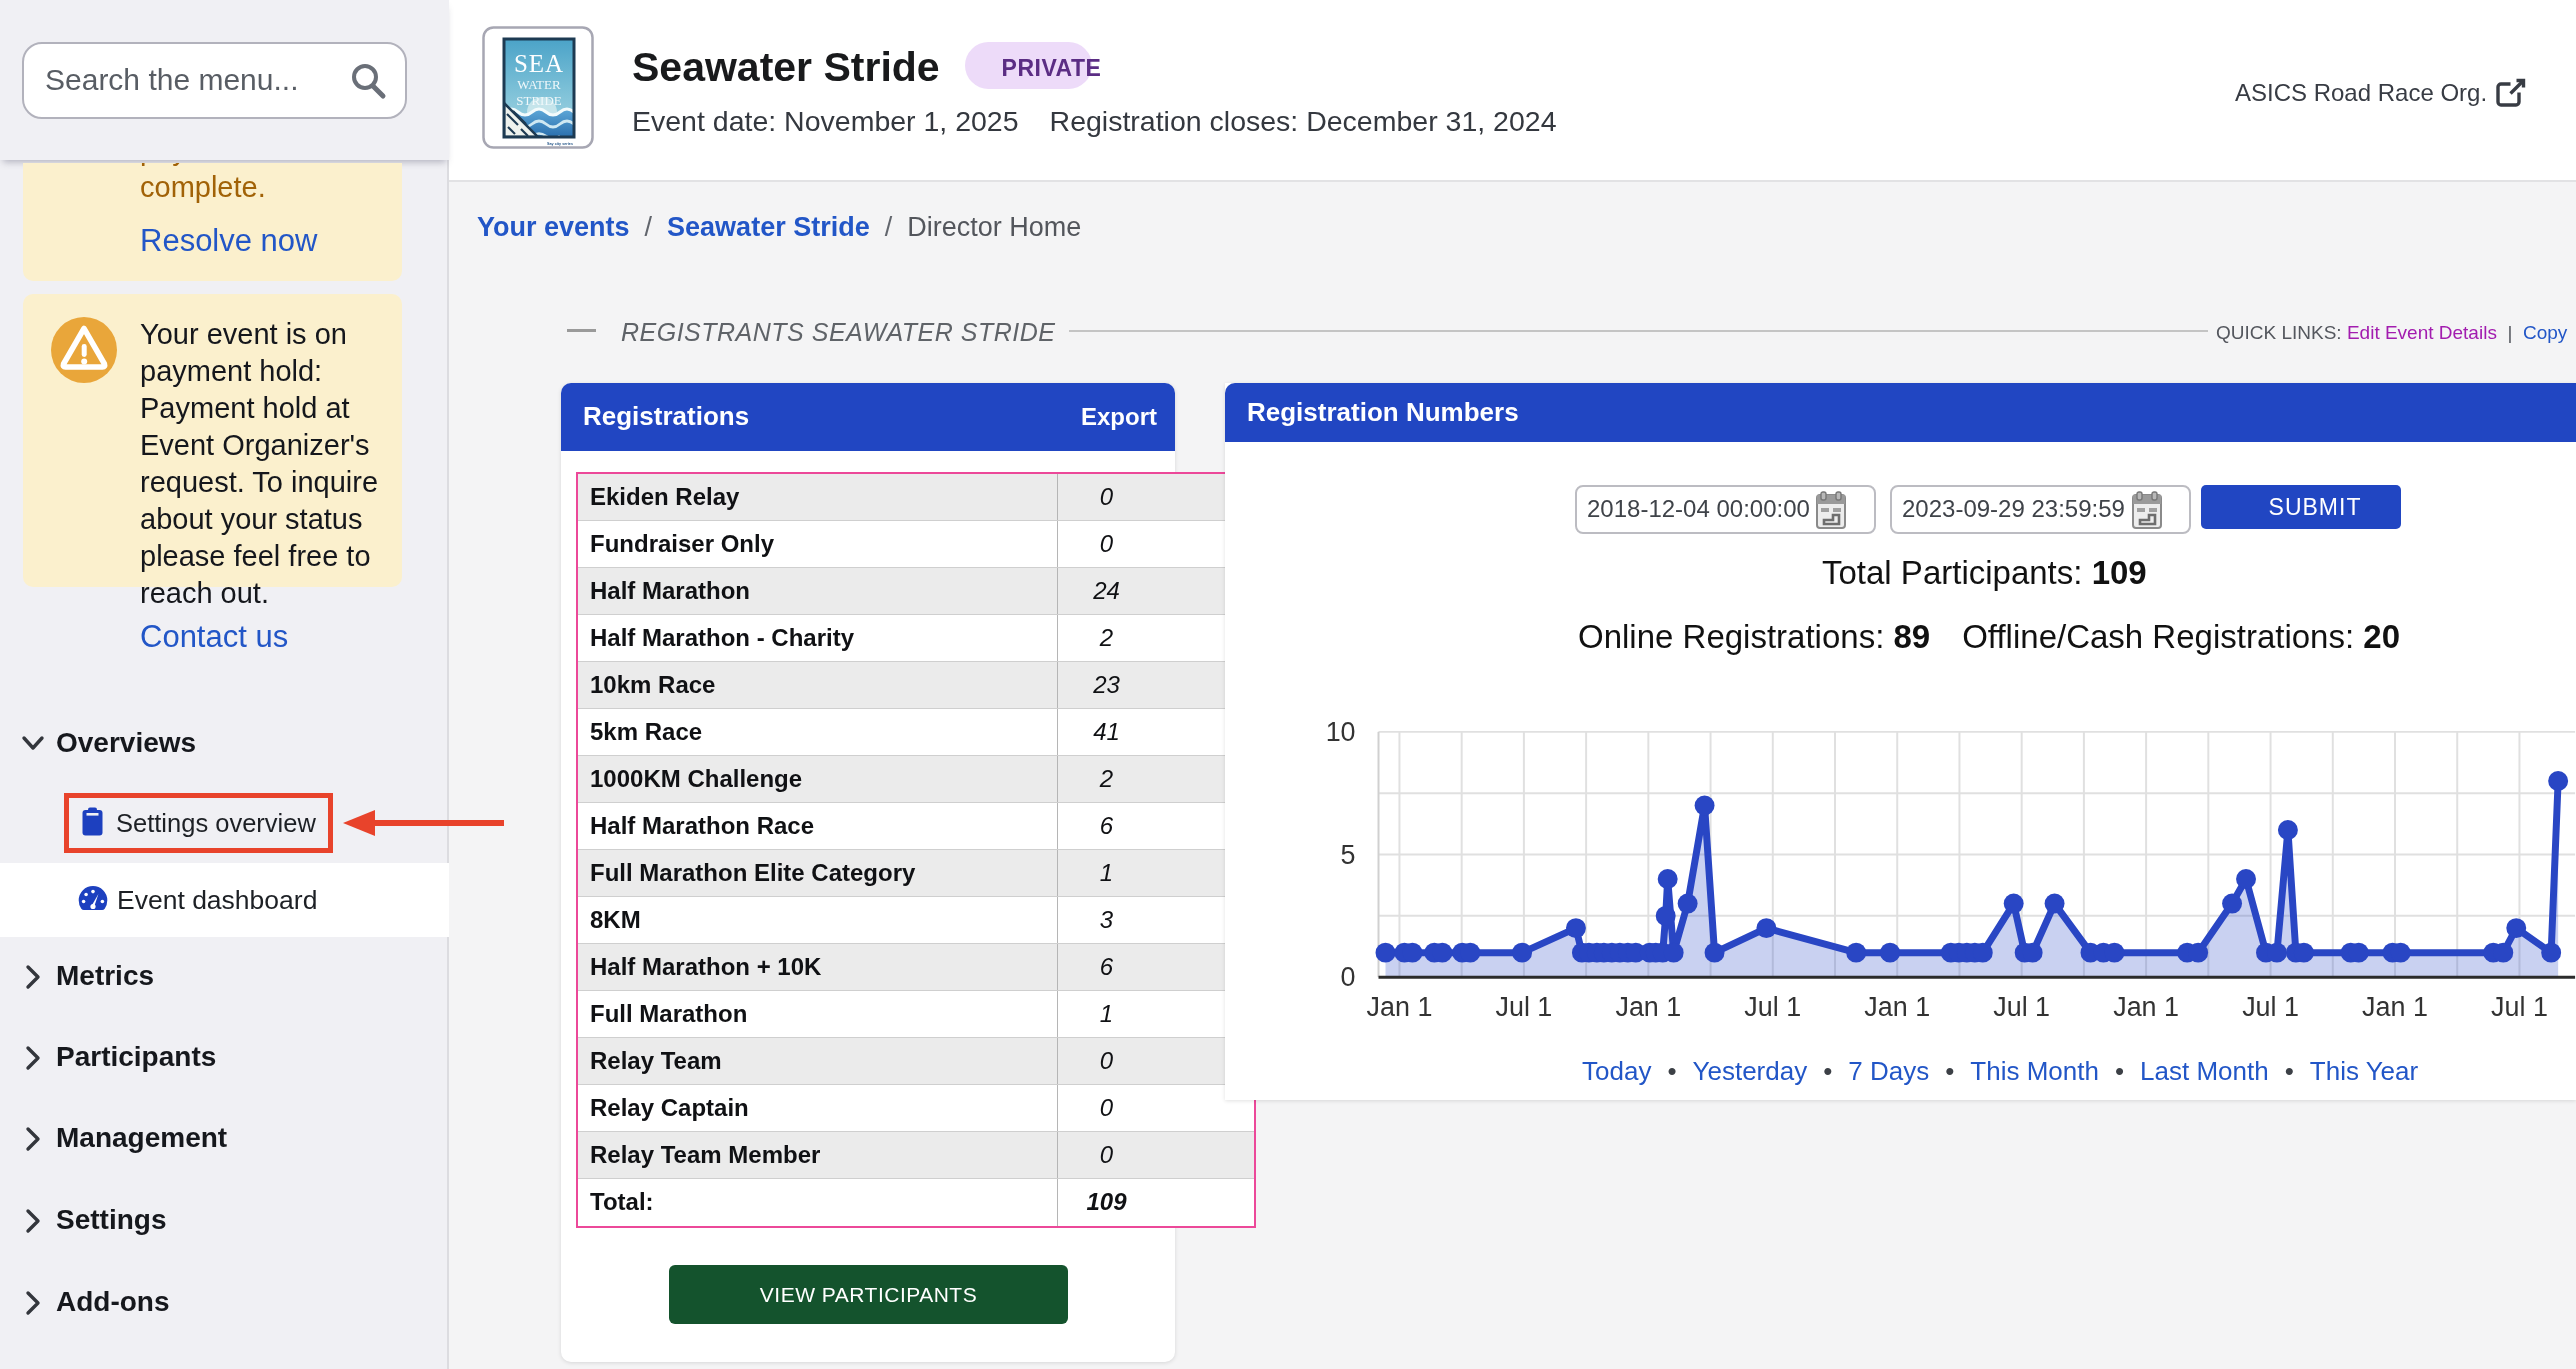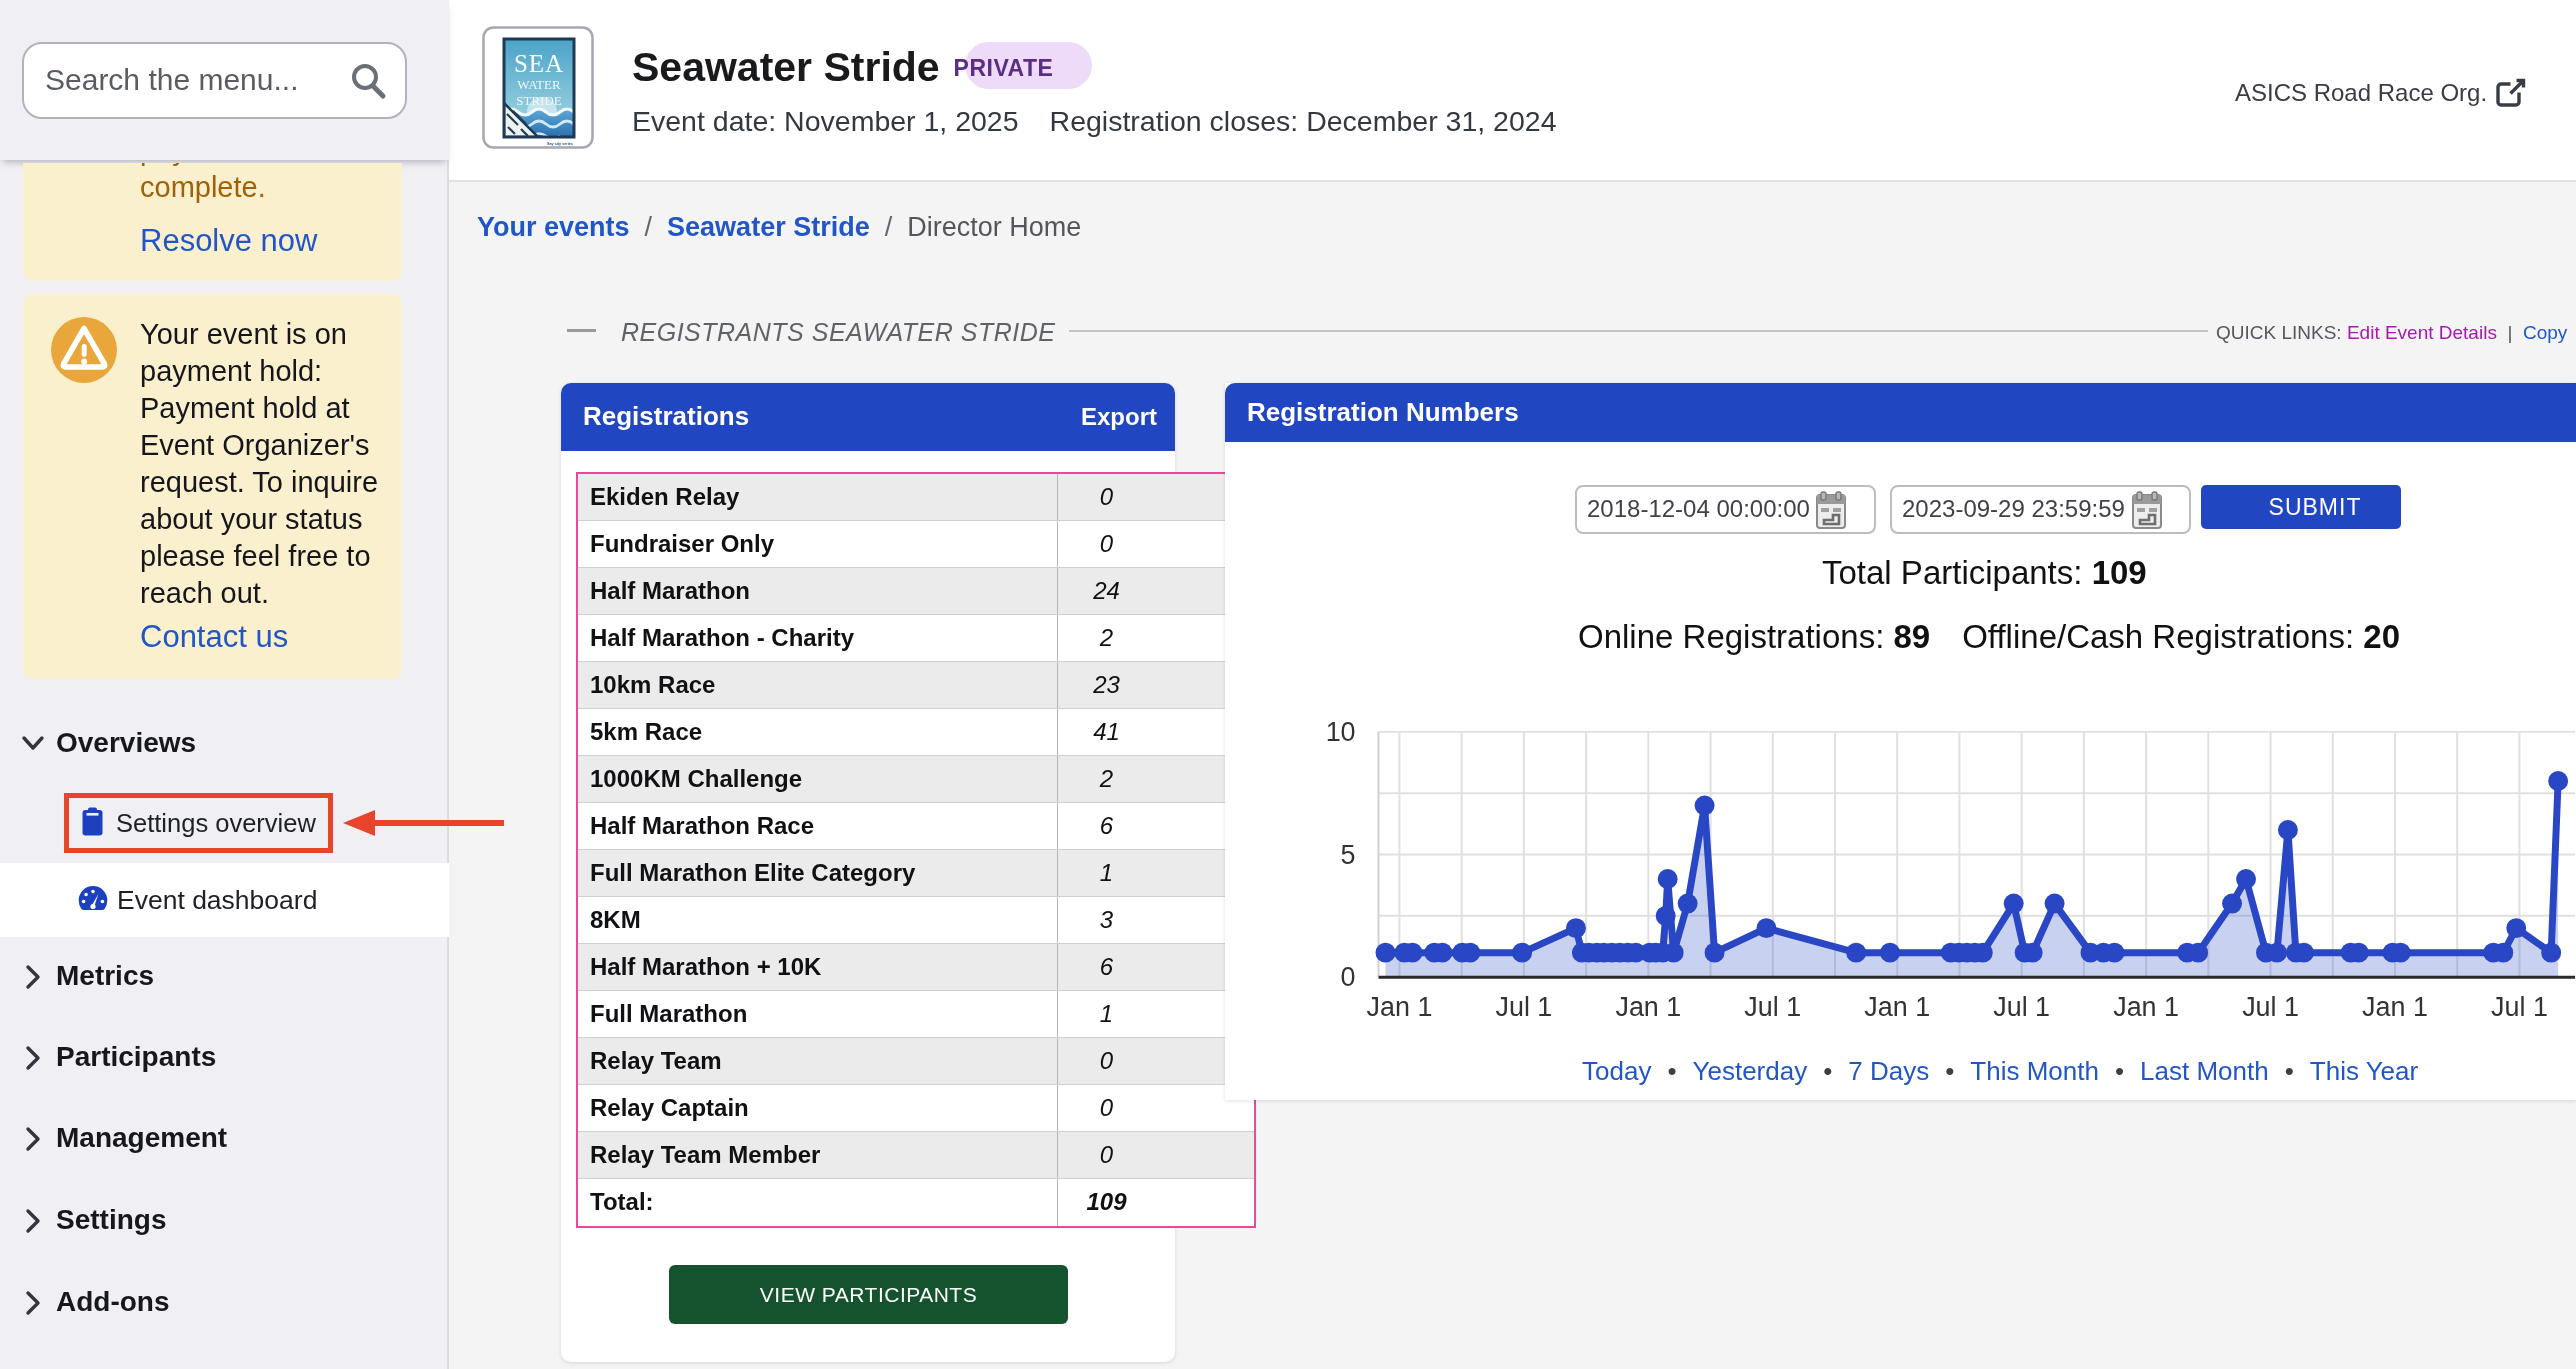--- a/index.html
+++ b/index.html
@@ -31,21 +31,21 @@
   <svg class="abs" style="left:349px;top:60px;" width="42" height="42" viewBox="0 0 42 42">
     <circle cx="16" cy="17" r="11" fill="none" stroke="#6a6f78" stroke-width="4"></circle>
     <line x1="24" y1="26" x2="34" y2="36" stroke="#6a6f78" stroke-width="5" stroke-linecap="round"></line>
   </svg>
 
   <div class="abs" style="left:23px;top:163px;width:379px;height:118px;background:#fbf0cd;border-radius:0 0 10px 10px;overflow:hidden;">
     <div style="position:absolute;left:117px;top:-31px;font-size:29px;line-height:37px;color:#a16207;">payment is<br>complete.</div>
     <div style="position:absolute;left:117px;top:60px;font-size:31px;color:#2256c7;">Resolve now</div>
   </div>
 
-  <div class="abs" style="left:23px;top:294px;width:379px;height:385px;background:#fbf0cd;border-radius:10px;">
+  <div class="abs" style="left:23px;top:294px;width:379px;height:293px;background:#fbf0cd;border-radius:10px;">
     <svg style="position:absolute;left:28px;top:23px;" width="66" height="66" viewBox="0 0 66 66">
       <circle cx="33" cy="33" r="33" fill="#e9a63a"></circle>
       <path d="M33 11.5 L53.5 47 Q54.5 50 51.5 50 L14.5 50 Q11.5 50 12.5 47 Z" fill="none" stroke="#fff" stroke-width="5.5" stroke-linejoin="round"></path>
       <rect x="30.7" y="27" width="5" height="13" rx="2.4" fill="#fff"></rect>
       <circle cx="33.2" cy="44.5" r="3" fill="#fff"></circle>
     </svg>
     <div style="position:absolute;left:117px;top:22px;font-size:29px;line-height:37px;color:#15171c;">Your event is on<br>payment hold:<br>Payment hold at<br>Event Organizer's<br>request. To inquire<br>about your status<br>please feel free to<br>reach out.</div>
     <div style="position:absolute;left:117px;top:325px;font-size:31px;color:#2256c7;">Contact us</div>
   </div>
 
@@ -128,21 +128,21 @@
       <text x="57" y="46" text-anchor="middle" font-family="Liberation Serif,serif" font-size="25" letter-spacing="1" fill="#fdfeff">SEA</text>
       <text x="57" y="63" text-anchor="middle" font-family="Liberation Serif,serif" font-size="13" fill="#f0f8fa">WATER</text>
       <text x="57" y="79" text-anchor="middle" font-family="Liberation Serif,serif" font-size="13" fill="#f0f8fa">STRIDE</text>
     </g>
     <rect x="22" y="13" width="70" height="98" fill="none" stroke="#1d3a52" stroke-width="3"></rect>
     <text transform="translate(91 118.5) scale(0.34)" text-anchor="end" font-size="11" font-weight="bold" fill="#27588a">Say city series</text>
   </svg>
 
   <div class="abs" style="left:632px;top:44px;font-size:41px;font-weight:700;color:#191a1c;">Seawater Stride</div>
   <div class="abs" style="left:965px;top:42px;width:127px;height:47px;background:#eddbf9;border-radius:24px;"></div>
-  <div class="abs" style="left:940px;top:55px;width:127px;text-align:center;font-size:23px;font-weight:700;letter-spacing:0.5px;color:#5b2d84;">PRIVATE</div>
+  <div class="abs" style="left:988px;top:55px;width:127px;text-align:center;font-size:23px;font-weight:700;letter-spacing:0.5px;color:#5b2d84;">PRIVATE</div>
   <div class="abs" style="left:632px;top:105px;font-size:28.5px;color:#34383f;">Event date: November 1, 2025<span style="display:inline-block;width:31px;"></span>Registration closes: December 31, 2024</div>
 
   <div class="abs" style="left:2235px;top:79px;font-size:24px;color:#383c44;">ASICS Road Race Org.</div>
   <svg class="abs" style="left:2496px;top:76px;" width="31" height="31" viewBox="0 0 31 31">
     <path d="M23 16.5 v 9.5 a 3 3 0 0 1 -3 3 h -15 a 3 3 0 0 1 -3 -3 v -15 a 3 3 0 0 1 3 -3 h 9.5" fill="none" stroke="#383c44" stroke-width="3.4"></path>
     <path d="M20.5 4.5 h 7 v 7" fill="none" stroke="#383c44" stroke-width="3.4"></path>
     <line x1="14.5" y1="17.5" x2="26.5" y2="5.5" stroke="#383c44" stroke-width="3.4"></line>
   </svg>
 
   <div class="abs" style="left:477px;top:212px;font-size:27px;"><span style="font-weight:700;color:#2256c7;">Your events</span><span style="color:#62666d;">&nbsp;&nbsp;/&nbsp;&nbsp;</span><span style="font-weight:700;color:#2256c7;">Seawater Stride</span><span style="color:#62666d;">&nbsp;&nbsp;/&nbsp;&nbsp;</span><span style="color:#53565c;">Director Home</span></div>

